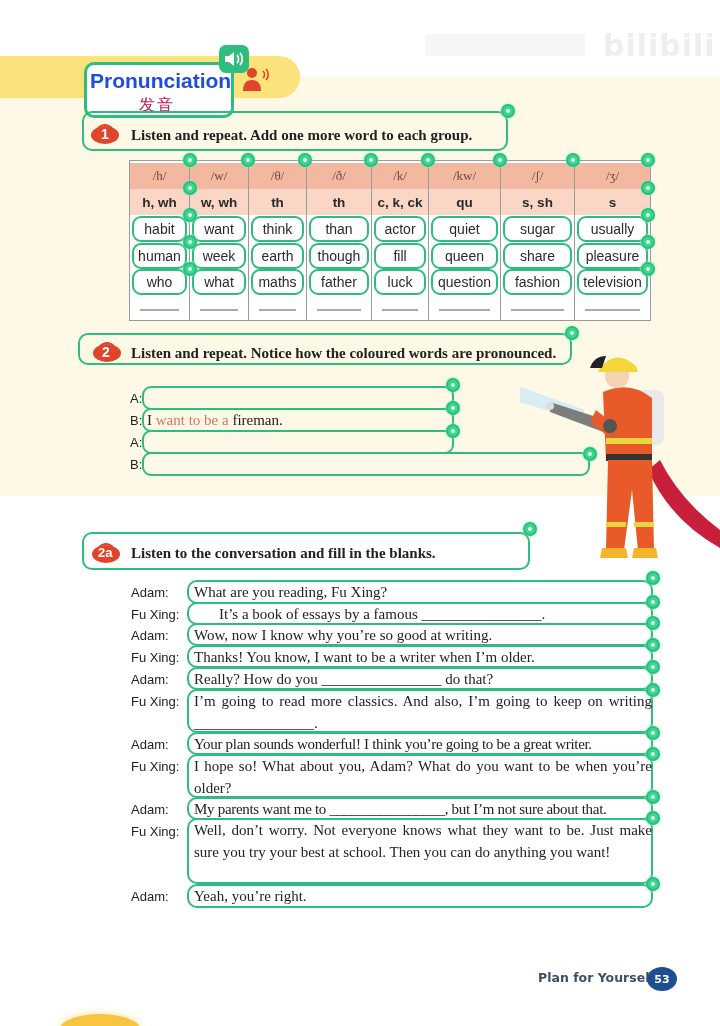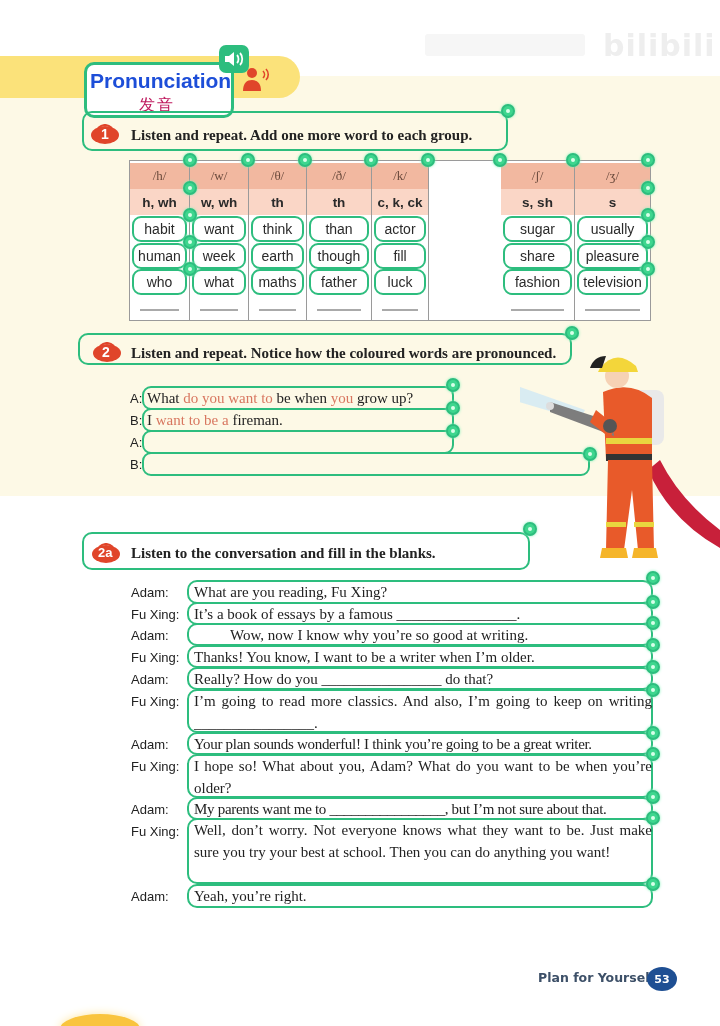--- a/index.html
+++ b/index.html
@@ -188,20 +188,41 @@
         <div class="cbox"></div>
         <span>actor</span>
       </div>
     <div class="ph-cell w2">
         <div class="cbox"></div>
         <span>fill</span>
       </div>
     <div class="ph-cell w3">
         <div class="cbox"></div>
         <span>luck</span>
+      </div>
+    <div class="ph-blank"></div>
+  </div>
+  <div class="ph-col" style="left:299px; width:72px;">
+    <div class="ph-cell sym">
+        <span>/kw/</span>
+      </div>
+    <div class="ph-cell spell">
+        <span>qu</span>
+      </div>
+    <div class="ph-cell w1">
+        <div class="cbox"></div>
+        <span>quiet</span>
+      </div>
+    <div class="ph-cell w2">
+        <div class="cbox"></div>
+        <span>queen</span>
+      </div>
+    <div class="ph-cell w3">
+        <div class="cbox"></div>
+        <span>question</span>
       </div>
     <div class="ph-blank"></div>
   </div>
   <div class="ph-col" style="left:371px; width:74px;">
     <div class="ph-cell sym">
         <span>/ʃ/</span>
       </div>
     <div class="ph-cell spell">
         <span>s, sh</span>
       </div>
@@ -272,21 +293,20 @@
 <div class="gbox" style="left:142px; top:408px; width:312px; height:24px;"></div>
 <div class="gbox" style="left:142px; top:430px; width:312px; height:24px;"></div>
 <div class="gbox" style="left:142px; top:452px; width:448px; height:24px;"></div>
 <div class="gdot" style="left:446px; top:378px;"></div>
 <div class="gdot" style="left:446px; top:401px;"></div>
 <div class="gdot" style="left:446px; top:424px;"></div>
 <div class="gdot" style="left:583px; top:447px;"></div>
 
 <div class="d2-line" style="top:387px;">
   <span class="d2-spk">A:</span>
-  <span class="d2-text"><span>What </span><span class="hl">do you want to</span><span> be when </span><span class="hl">you</span><span> grow up?</span></span>
 </div>
 <div class="d2-line" style="top:409px;">
   <span class="d2-spk">B:</span>
   <span class="d2-text"><span>I </span><span class="hl">want to be a</span><span> fireman.</span></span>
 </div>
 <div class="d2-line" style="top:431px;">
   <span class="d2-spk">A:</span>
 </div>
 <div class="d2-line" style="top:453px;">
   <span class="d2-spk">B:</span>
@@ -343,24 +363,24 @@
 <div class="gdot" style="left:646px; top:726px;"></div>
 <div class="gdot" style="left:646px; top:747px;"></div>
 <div class="gdot" style="left:646px; top:790px;"></div>
 <div class="gdot" style="left:646px; top:811px;"></div>
 <div class="gdot" style="left:646px; top:877px;"></div>
 
 <span class="conv-spk" style="top:585px;">Adam:</span>
 <div class="conv-text" style="top:582px;">What are you reading, Fu Xing?</div>
 
 <span class="conv-spk" style="top:607px;">Fu Xing:</span>
-<div class="conv-text" style="top:604px;">It’s a book of essays by a famous ________________.</div>
+<div class="conv-text" style="top:604px;margin-left:25px;">It’s a book of essays by a famous ________________.</div>
 
 <span class="conv-spk" style="top:628px;">Adam:</span>
-<div class="conv-text" style="top:625px;margin-left:36px;">Wow, now I know why you’re so good at writing.</div>
+<div class="conv-text" style="top:625px;">Wow, now I know why you’re so good at writing.</div>
 
 <span class="conv-spk" style="top:650px;">Fu Xing:</span>
 <div class="conv-text" style="top:647px;">Thanks! You know, I want to be a writer when I’m older.</div>
 
 <span class="conv-spk" style="top:672px;">Adam:</span>
 <div class="conv-text" style="top:669px;">Really? How do you ________________ do that?</div>
 
 <span class="conv-spk" style="top:694px;">Fu Xing:</span>
 <div class="conv-text" style="top:691px;">I’m going to read more classics. And also, I’m going to keep on writing ________________.</div>
 

